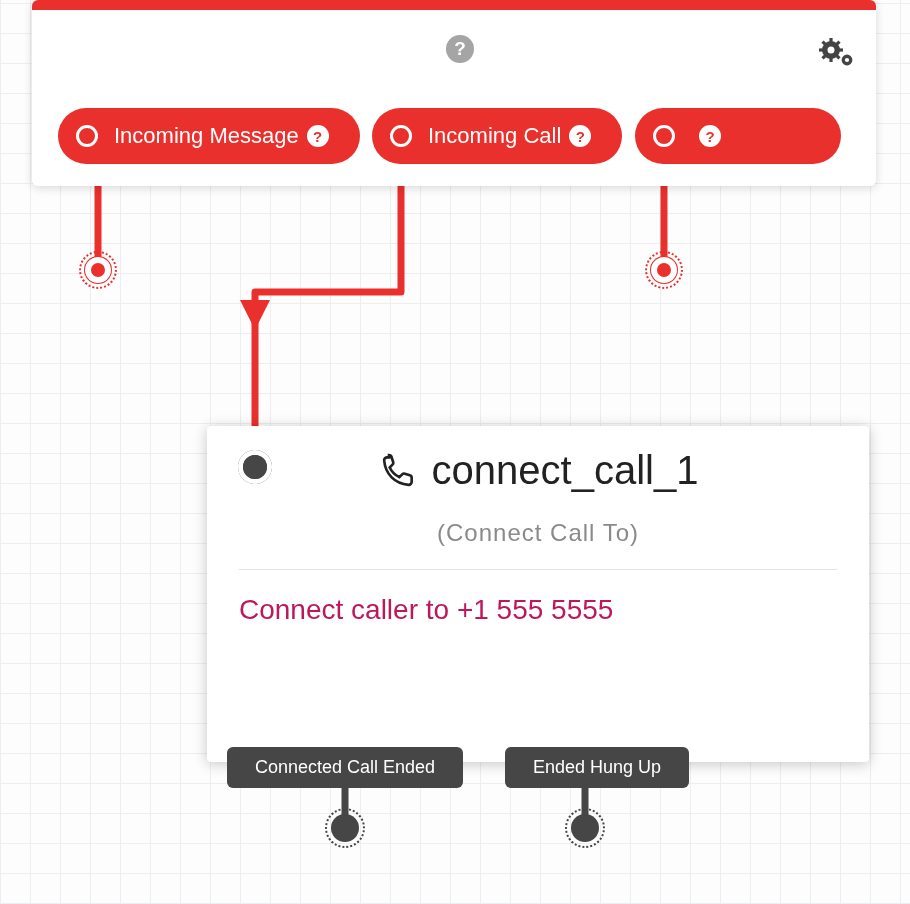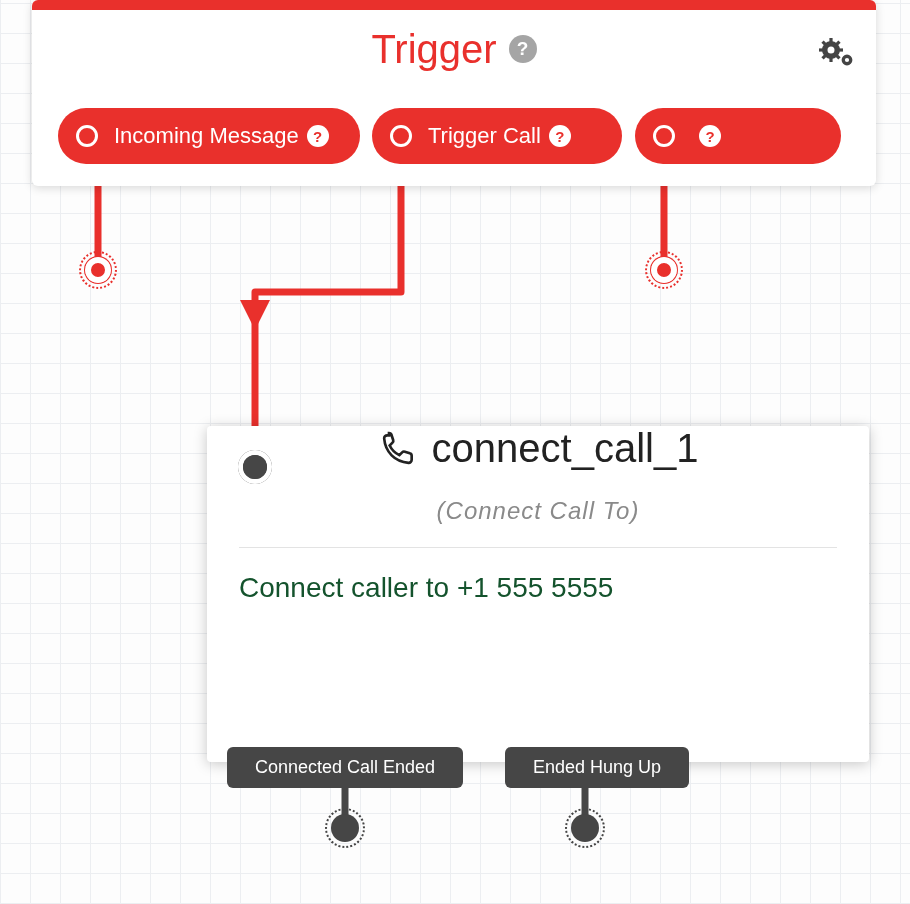--- a/index.html
+++ b/index.html
@@ -104,28 +104,29 @@
     width:34px; height:34px; border-radius:50%;
     background:#464646;
     box-shadow: 0 0 0 5px #fff inset;
   }
   .widget-card .in-port::after{
     content:""; position:absolute; inset:5px;
     background:#464646; border-radius:50%;
   }
   .widget-card .hdr {
     display:flex; align-items:center; justify-content:center;
+    padding-top: 22px;
     font-size:40px; font-weight:500; color:#222;
   }
   .widget-card .hdr svg { margin-right:14px; }
   .widget-card .subtype {
-    text-align:center; margin-top:26px; color:#8a8a8a; font-size:24px; letter-spacing:1px;font-style:italic;
+    text-align:center; margin-top:26px; color:#8a8a8a; font-size:24px; letter-spacing:1px;
   }
   .widget-card .divider { margin:22px 32px 0; height:1px; background:#e3e3e3; }
-  .widget-card .desc { margin:24px 32px 0; font-size:28px; color:#14532d; }
+  .widget-card .desc { margin:24px 32px 0; font-size:28px; color:#be185d; }
 
   
   .chip {
     position:absolute; bottom:-26px;
     background:#464646; color:#fff;
     border-radius:6px; padding:10px 28px;
     font-size:18px; cursor:pointer;
   }
 </style>
 </head>
@@ -141,21 +142,20 @@
   <polygon points="255,432 241,304 269,304" fill="#e9302c" transform="translate(0,0)" style="display:none"></polygon>
   <polygon points="255,330 240,300 270,300" fill="#e9302c"></polygon>
 
   <path d="M 345 762 V 818" stroke="#464646" stroke-width="7" fill="none" stroke-linecap="round"></path>
   <path d="M 585 762 V 818" stroke="#464646" stroke-width="7" fill="none" stroke-linecap="round"></path>
 </svg>
 
 <div class="trigger-card">
   <div class="topbar"></div>
   <div class="title-row">
-    <span class="title">Trigger</span>
     <span class="title-help">?</span>
     <span class="gear-btn">
       <svg width="42" height="40" viewBox="0 0 42 40">
         <g fill="#444">
           <path d="M15 27a9 9 0 1 1 0-18 9 9 0 0 1 0 18zm0-5.5a3.5 3.5 0 1 0 0-7 3.5 3.5 0 0 0 0 7z"></path>
           <g transform="translate(15 18)">
             <rect x="-1.6" y="-12" width="3.2" height="4"></rect>
               <rect x="-1.6" y="8" width="3.2" height="4"></rect>
             <rect x="-12" y="-1.6" width="4" height="3.2"></rect>
               <rect x="8" y="-1.6" width="4" height="3.2"></rect>
@@ -172,21 +172,21 @@
     </span>
   </div>
 
   <div class="pill" style="left:26px; top:108px; width:302px;text-align:right;">
     <span class="radio"></span>
     <span>Incoming Message</span>
     <span class="help">?</span>
   </div>
   <div class="pill" style="left:340px; top:108px; width:250px;">
     <span class="radio"></span>
-    <span>Trigger Call</span>
+    <span>Incoming Call</span>
     <span class="help">?</span>
   </div>
   <div class="pill" style="left:603px; top:108px; width:206px;">
     <span class="radio"></span>
     <span class="help">?</span>
   </div>
 </div>
 
 <div class="end-dot" style="left:84px; top:256px;"></div>
 <div class="end-dot" style="left:650px; top:256px;"></div>

